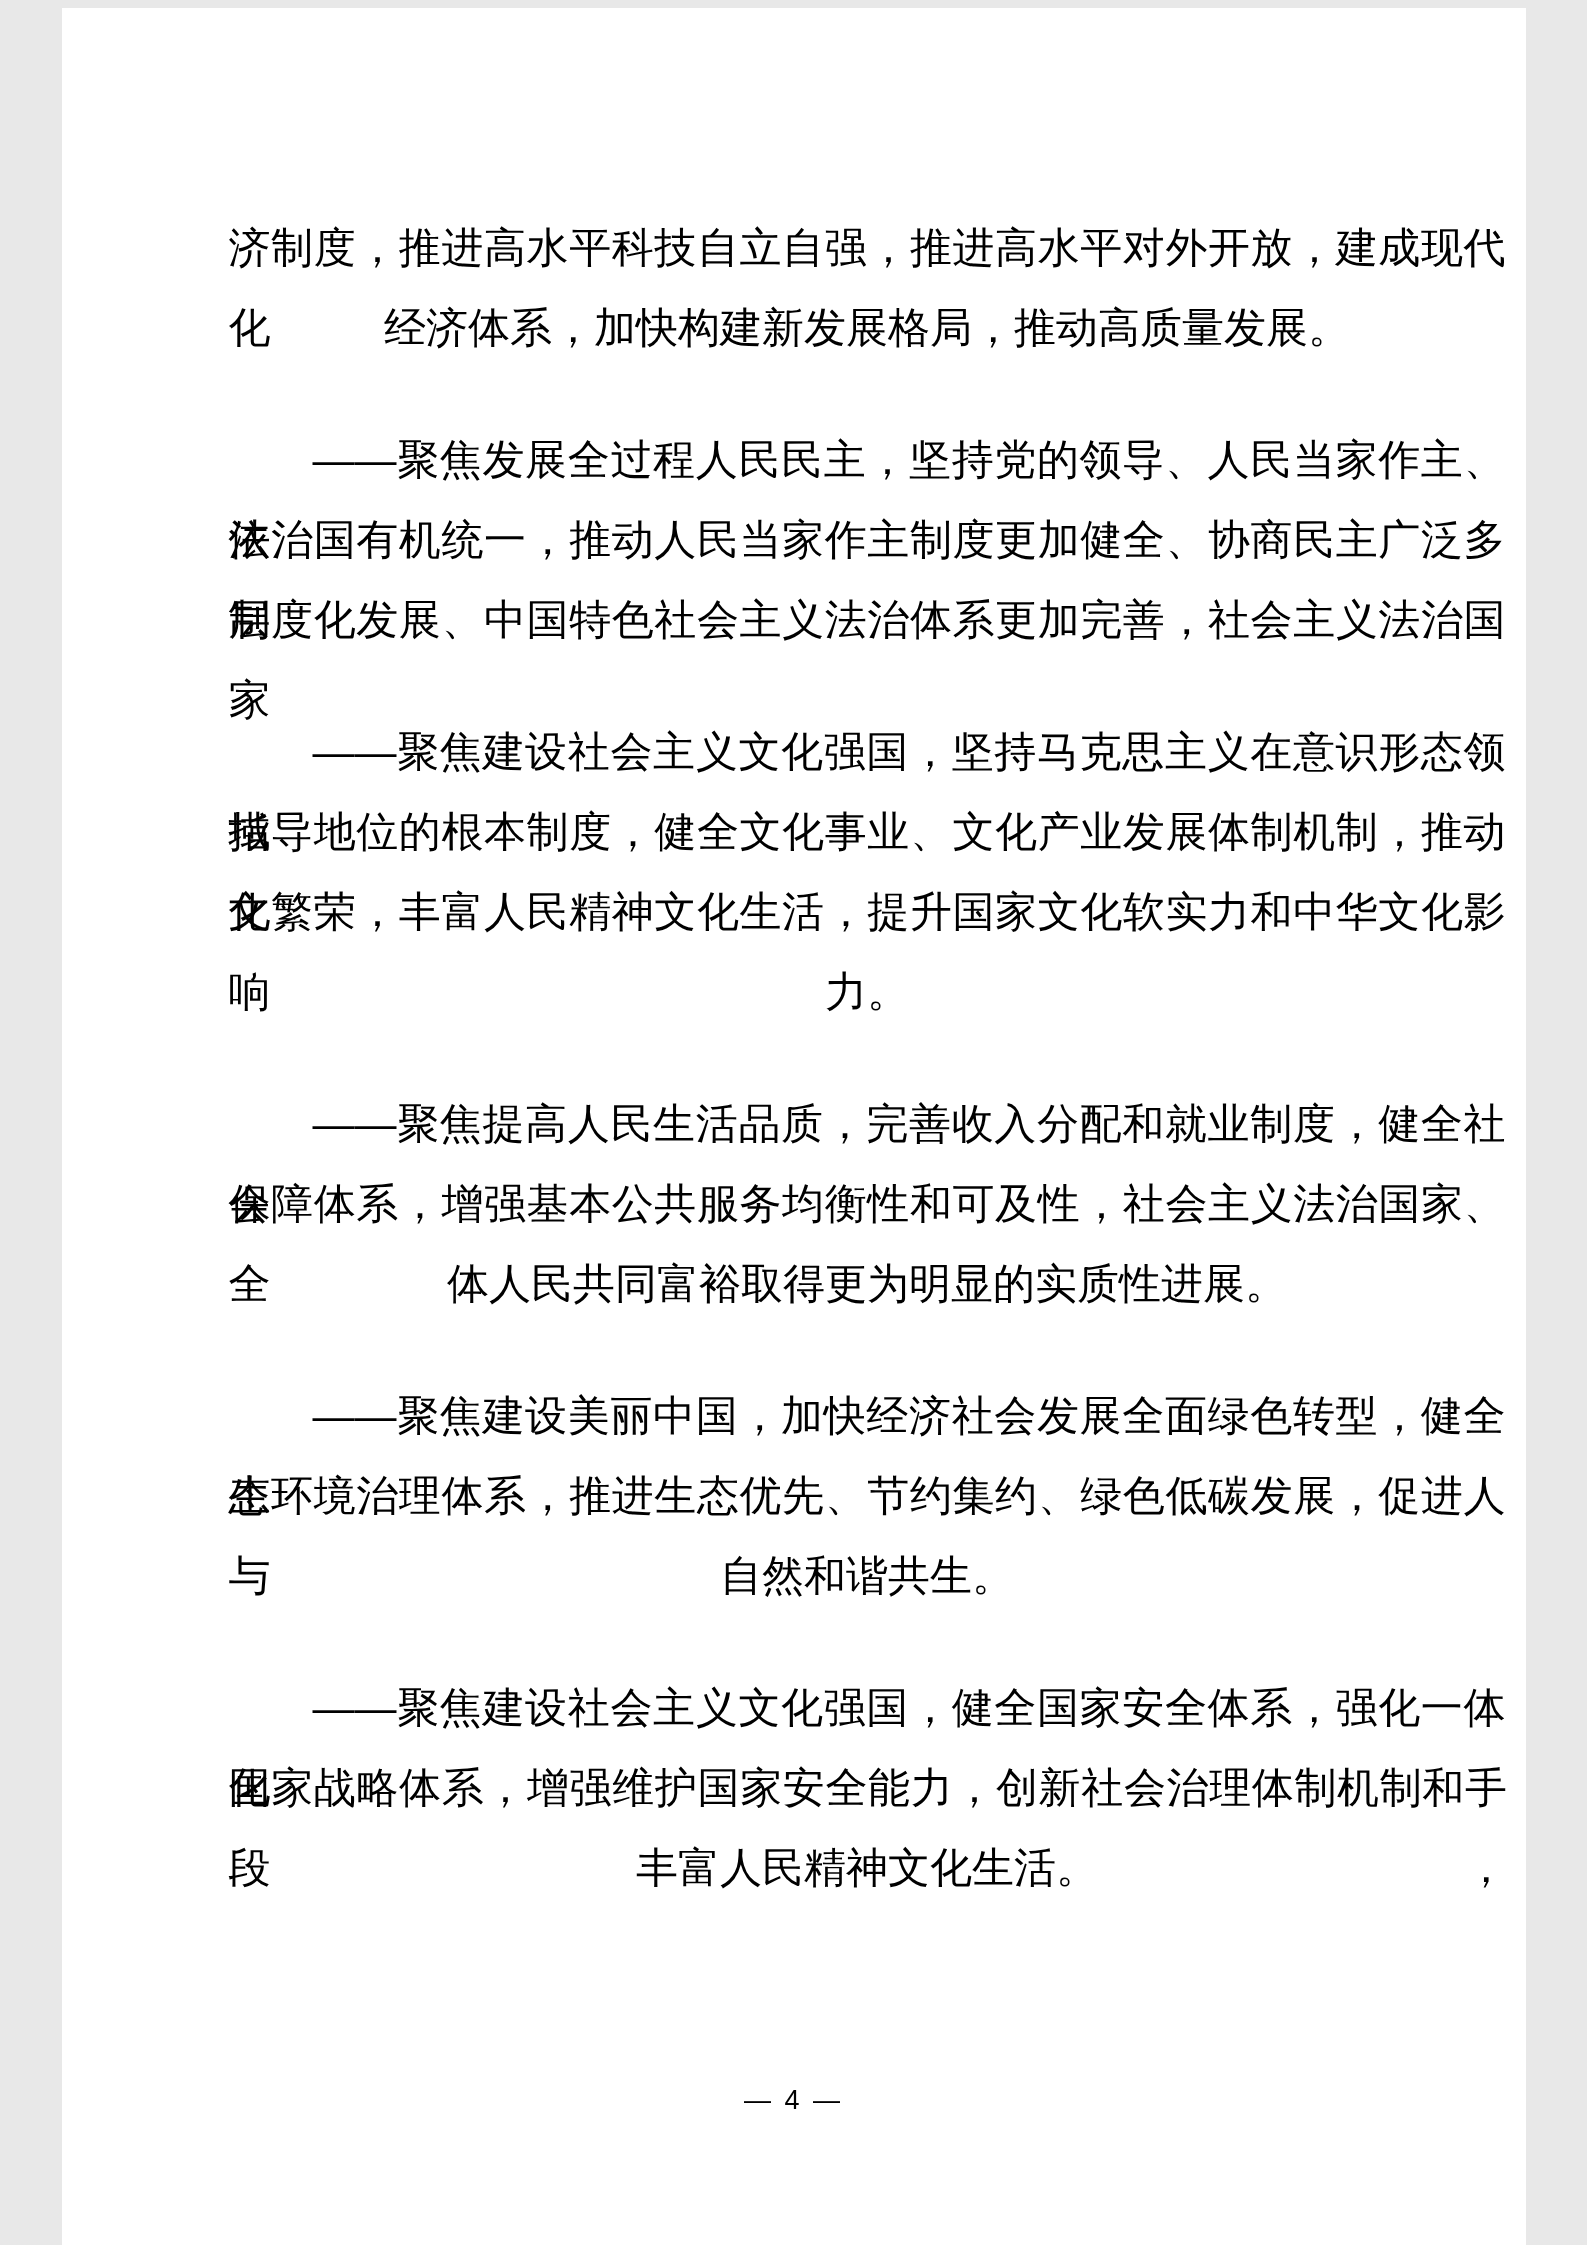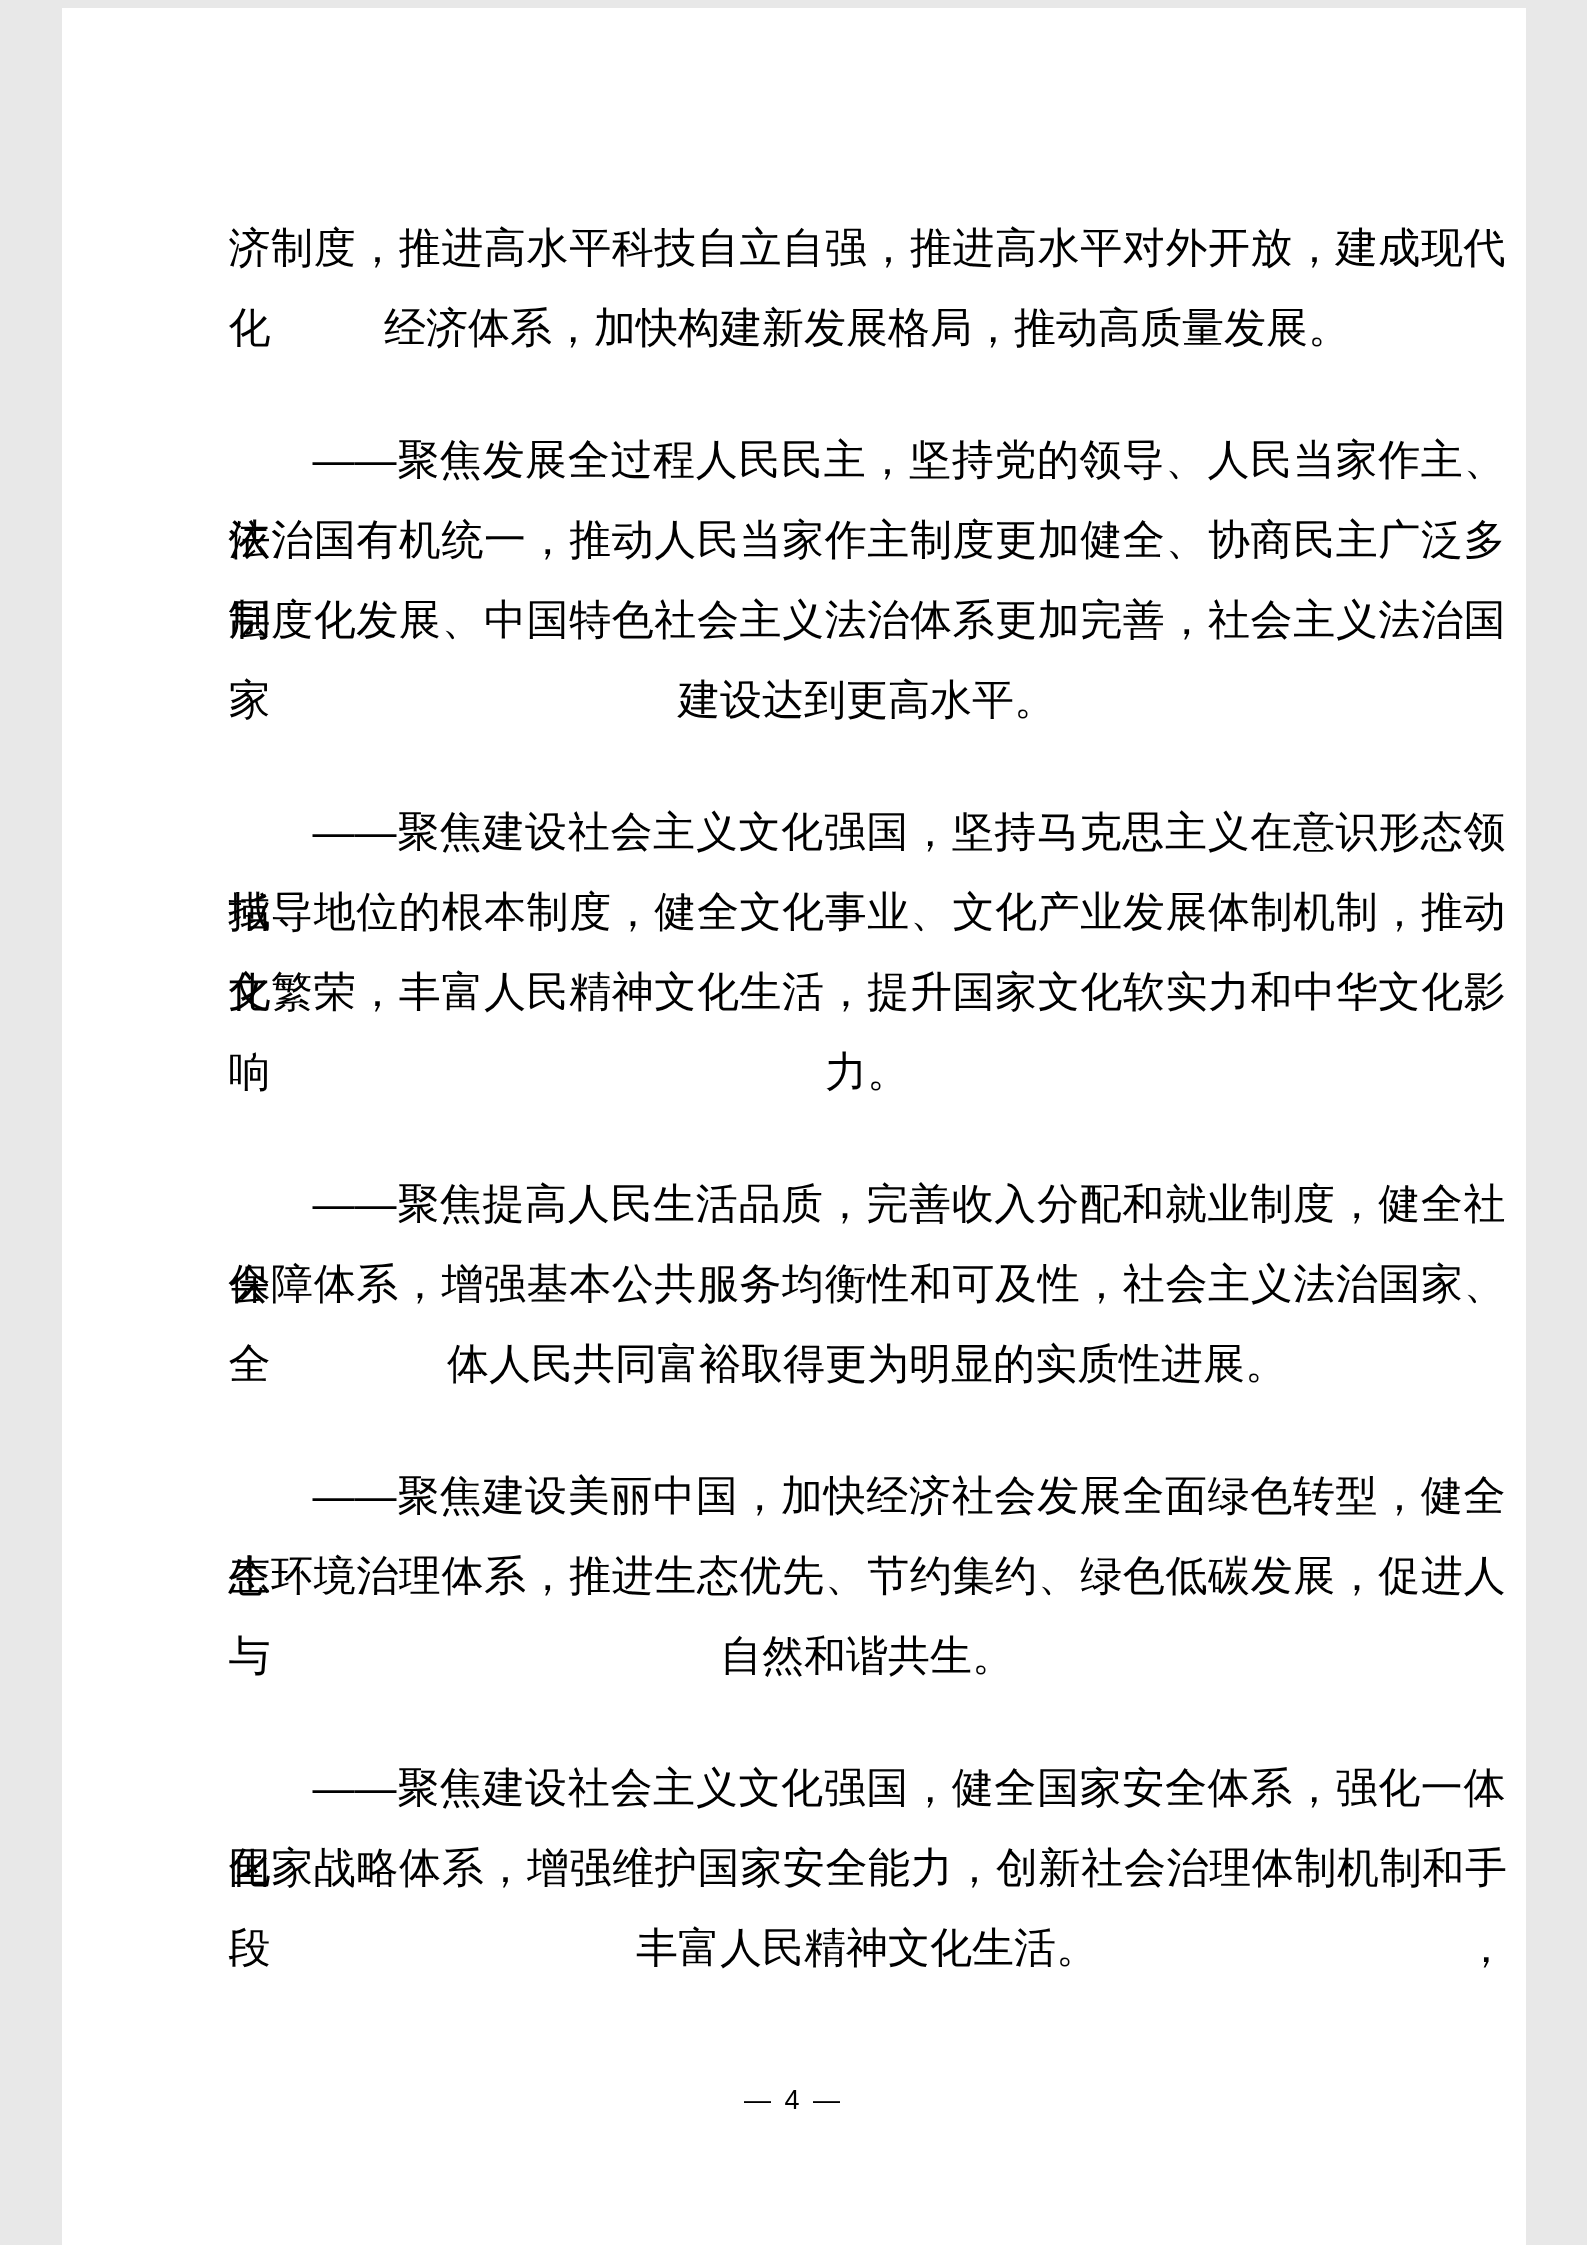--- a/index.html
+++ b/index.html
@@ -65,21 +65,20 @@
 
     <div class="para">
       <div class="line justify">济制度，推进高水平科技自立自强，推进高水平对外开放，建成现代化</div>
       <div class="line">经济体系，加快构建新发展格局，推动高质量发展。</div>
     </div>
 
     <div class="para">
       <div class="line justify indent">——聚焦发展全过程人民民主，坚持党的领导、人民当家作主、依</div>
       <div class="line justify">法治国有机统一，推动人民当家作主制度更加健全、协商民主广泛多层</div>
       <div class="line justify">制度化发展、中国特色社会主义法治体系更加完善，社会主义法治国家</div>
-      <div class="line">建设达到更高水平。</div>
     </div>
 
     <div class="para">
       <div class="line justify indent">——聚焦建设社会主义文化强国，坚持马克思主义在意识形态领域</div>
       <div class="line justify">指导地位的根本制度，健全文化事业、文化产业发展体制机制，推动文</div>
       <div class="line justify">化繁荣，丰富人民精神文化生活，提升国家文化软实力和中华文化影响</div>
       <div class="line">力。</div>
     </div>
 
     <div class="para">

